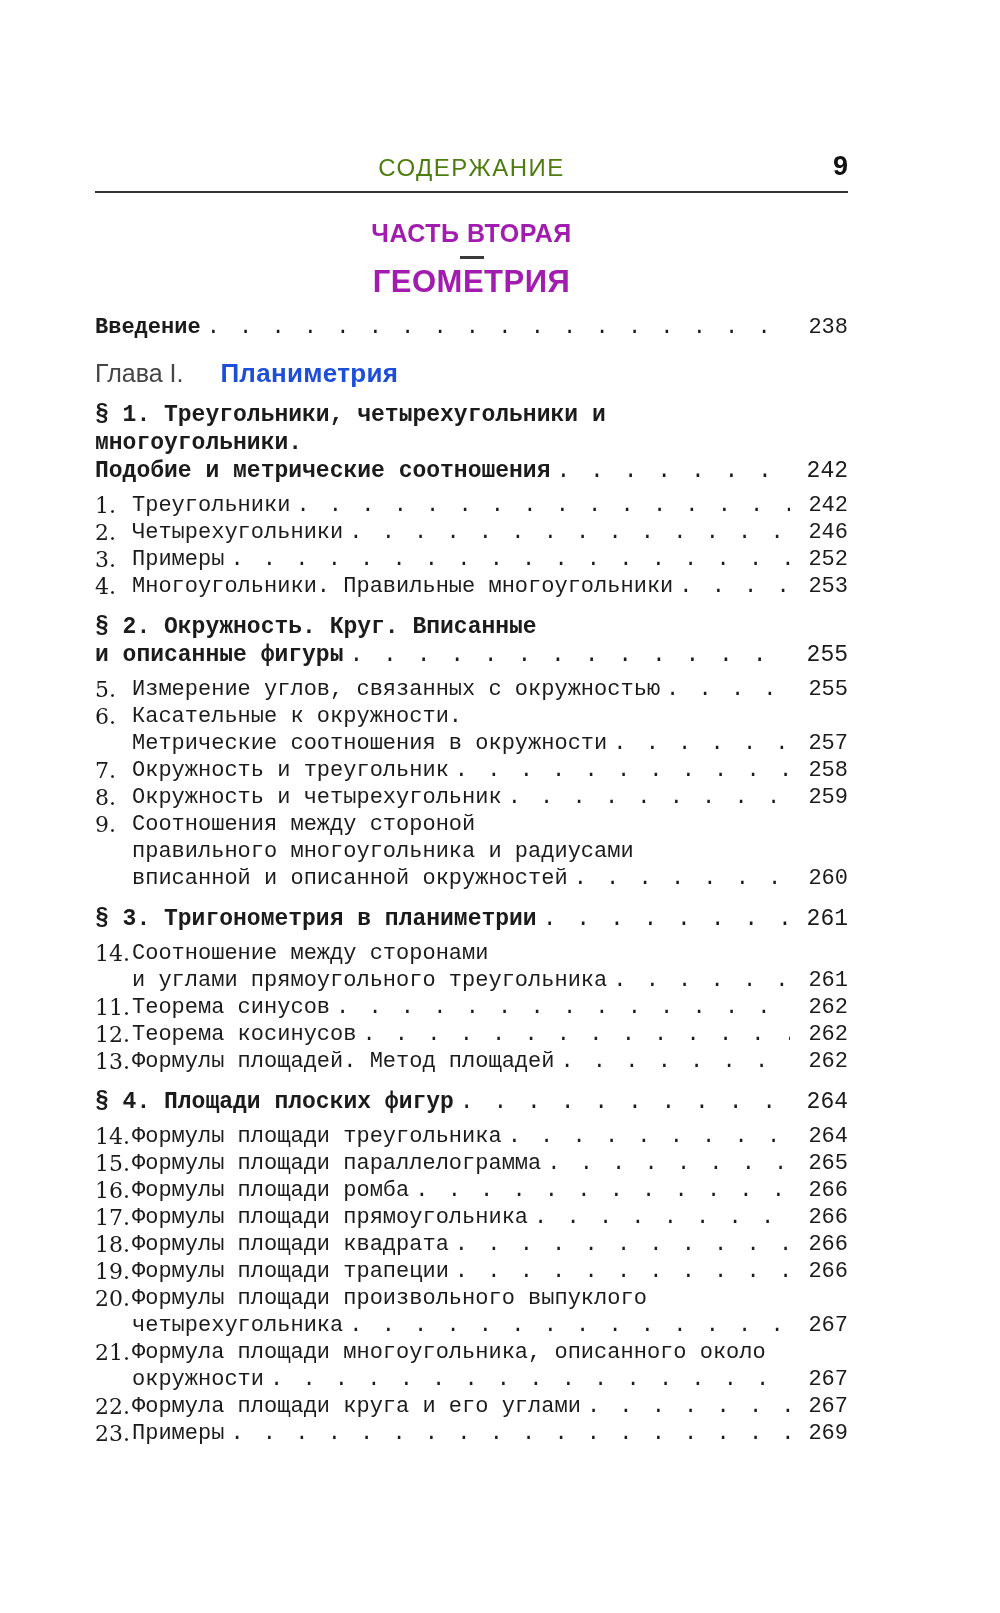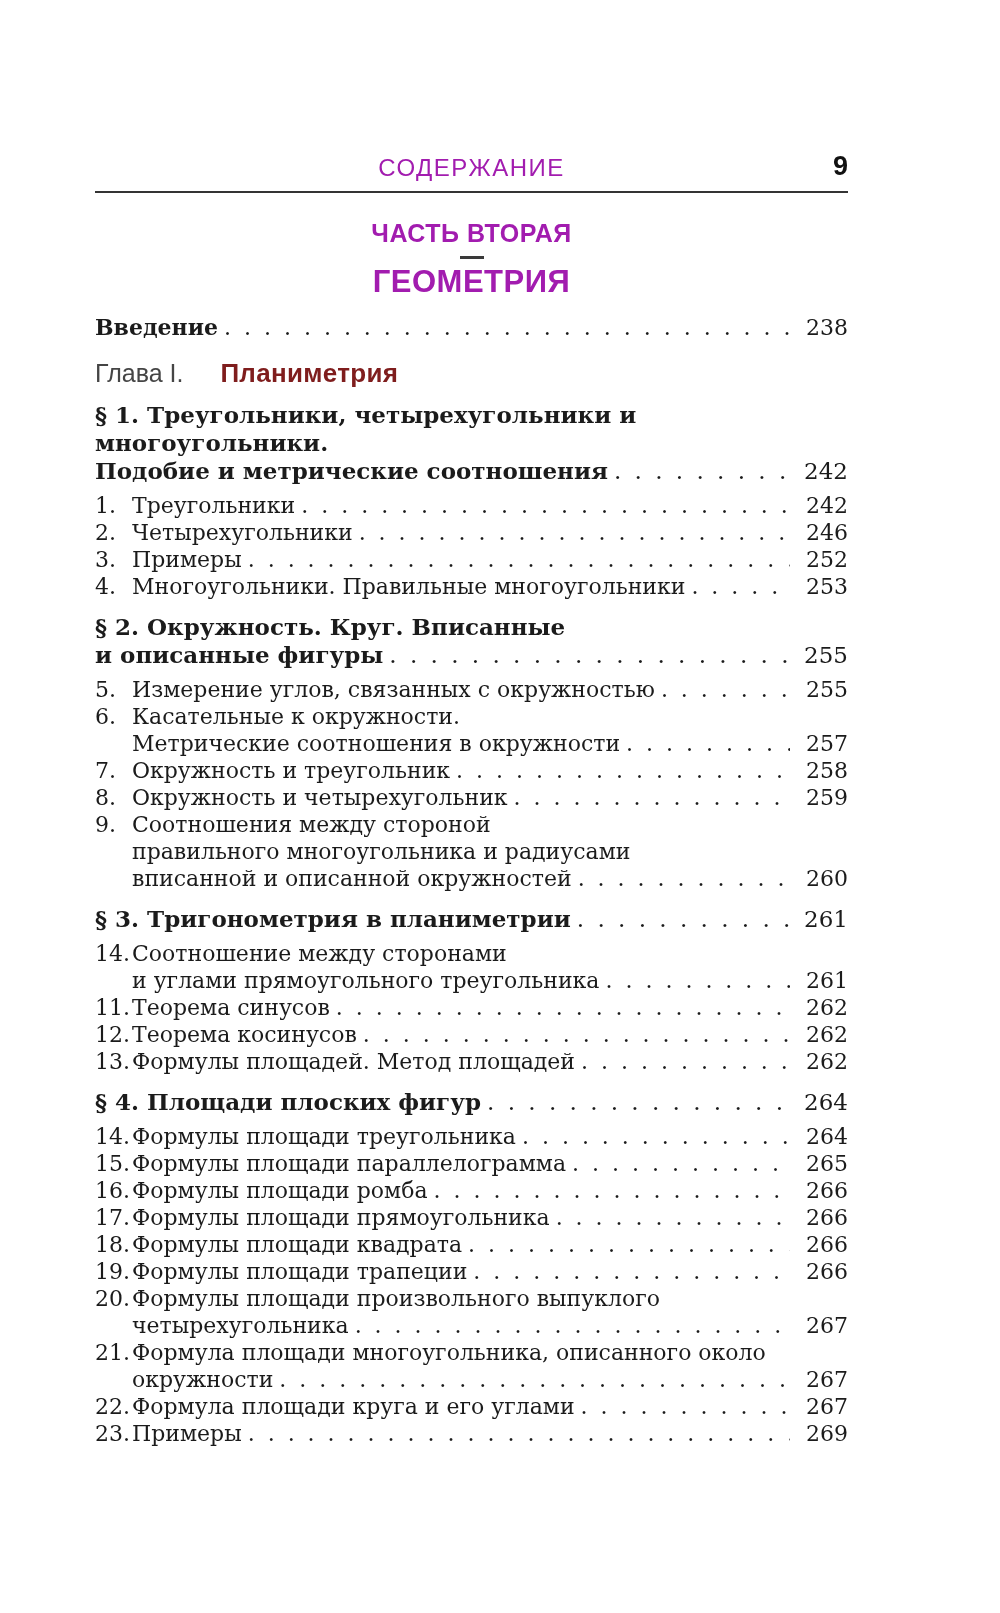--- a/index.html
+++ b/index.html
@@ -12,41 +12,41 @@
   }
   .page { padding: 153px 152px 0 95px; position: relative; }
 
   
   .runhead { position: relative; height: 30px; }
   .runhead-title {
     text-align: center;
     font-family: "Liberation Sans", sans-serif;
     font-size: 24px; line-height: 30px;
     letter-spacing: 1.5px;
-    color: #a21caf;
+    color: #4d7c0f;
   }
   .runhead-page {
     position: absolute; right: 0; top: -2px;
     font-family: "Liberation Sans", sans-serif;
     font-weight: bold; font-size: 27px; line-height: 30px;
     color: #111;
   }
   .head-rule { border: none; border-top: 2px solid #343434; margin: 8px 0 0 0; }
 
   
   .part { text-align: center; font-family: "Liberation Sans", sans-serif; font-weight: bold; color: #a21caf; }
   .part-label { margin-top: 26px; font-size: 25px; line-height: 28px; letter-spacing: 0.5px; }
   .part-divider { width: 24px; height: 3px; background: #3a3a3a; margin: 9px auto 6px auto; }
   .part-title { font-size: 31px; line-height: 34px; letter-spacing: 0.5px; }
 
   
   .toc { margin-top: 13px; font-size: 22px; }
   .entry { display: flex; }
   .entry .num { flex: 0 0 37px; line-height: 27px; }
-  .entry .body { flex: 1 1 auto; min-width: 0; }
+  .entry .body { flex: 1 1 auto; min-width: 0; font-family: Liberation Mono, monospace; }
   .line { display: flex; align-items: baseline; line-height: 27px; }
   .txt { flex: 0 0 auto; white-space: nowrap; }
   .leader { flex: 1 1 auto; overflow: hidden; margin: 0 12px 0 6px; min-width: 18px; }
   .leader::after {
     content: ". . . . . . . . . . . . . . . . . . . . . . . . . . . . . . . . . . . . . . . . . . . . . . . . . . . . . . . . . . . .";
     white-space: nowrap;
     font-weight: normal;
     letter-spacing: 3px;
     color: #1b1b1b;
   }
@@ -54,21 +54,21 @@
 
   .entry.intro { font-weight: bold; margin-top: 15px; }
 
   .entry.chapter {
     margin: 17px 0 5px 0;
     font-family: "Liberation Sans", sans-serif;
     align-items: baseline;
     gap: 28px;
   }
   .ch-prefix { font-weight: 400; color: #454545; font-size: 25px; line-height: 30px; }
-  .ch-title  { font-weight: 700; color: #7f1d1d; font-size: 26px; line-height: 30px; margin-left: 9px; letter-spacing: 0.3px; }
+  .ch-title  { font-weight: 700; color: #1d4ed8; font-size: 26px; line-height: 30px; margin-left: 9px; letter-spacing: 0.3px; }
 
   .entry.section { font-weight: bold; font-size: 23px; margin: 13px 0 7px 0; }
   .entry.section .line { line-height: 28px; }
 </style>
 </head>
 <body>
 
 <div class="page">
 
   <div class="runhead">

